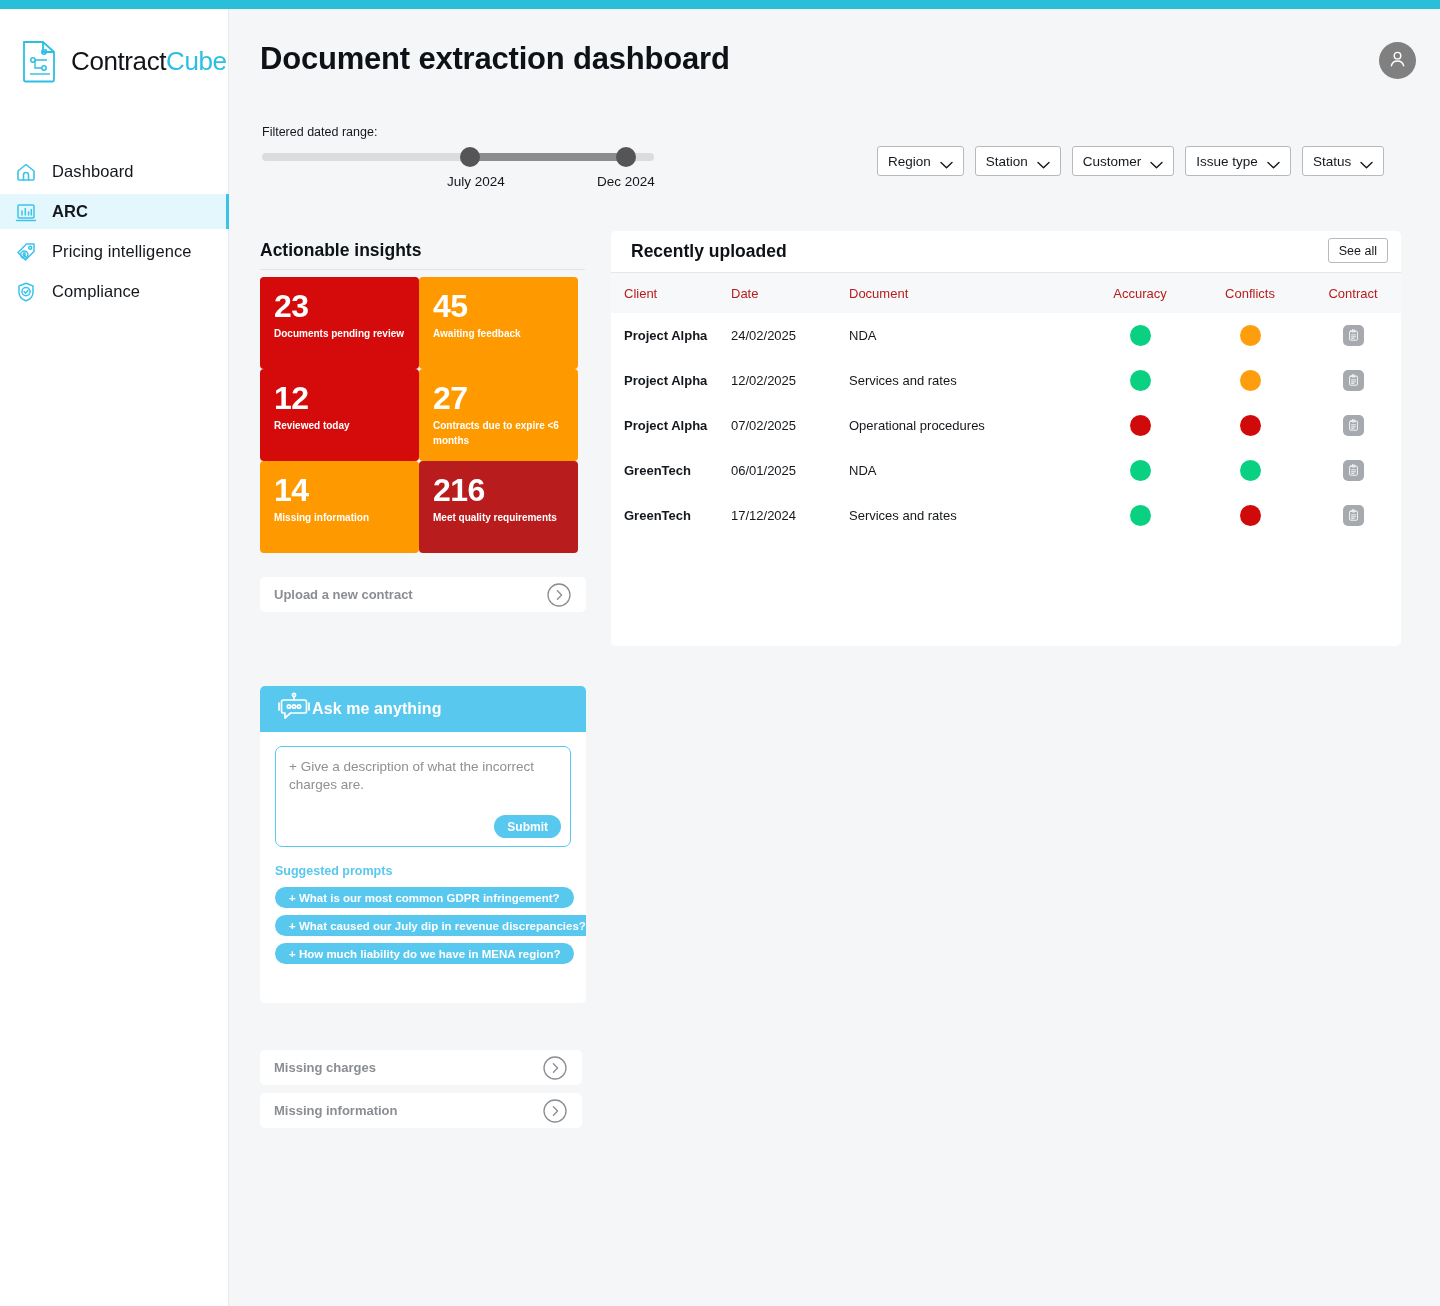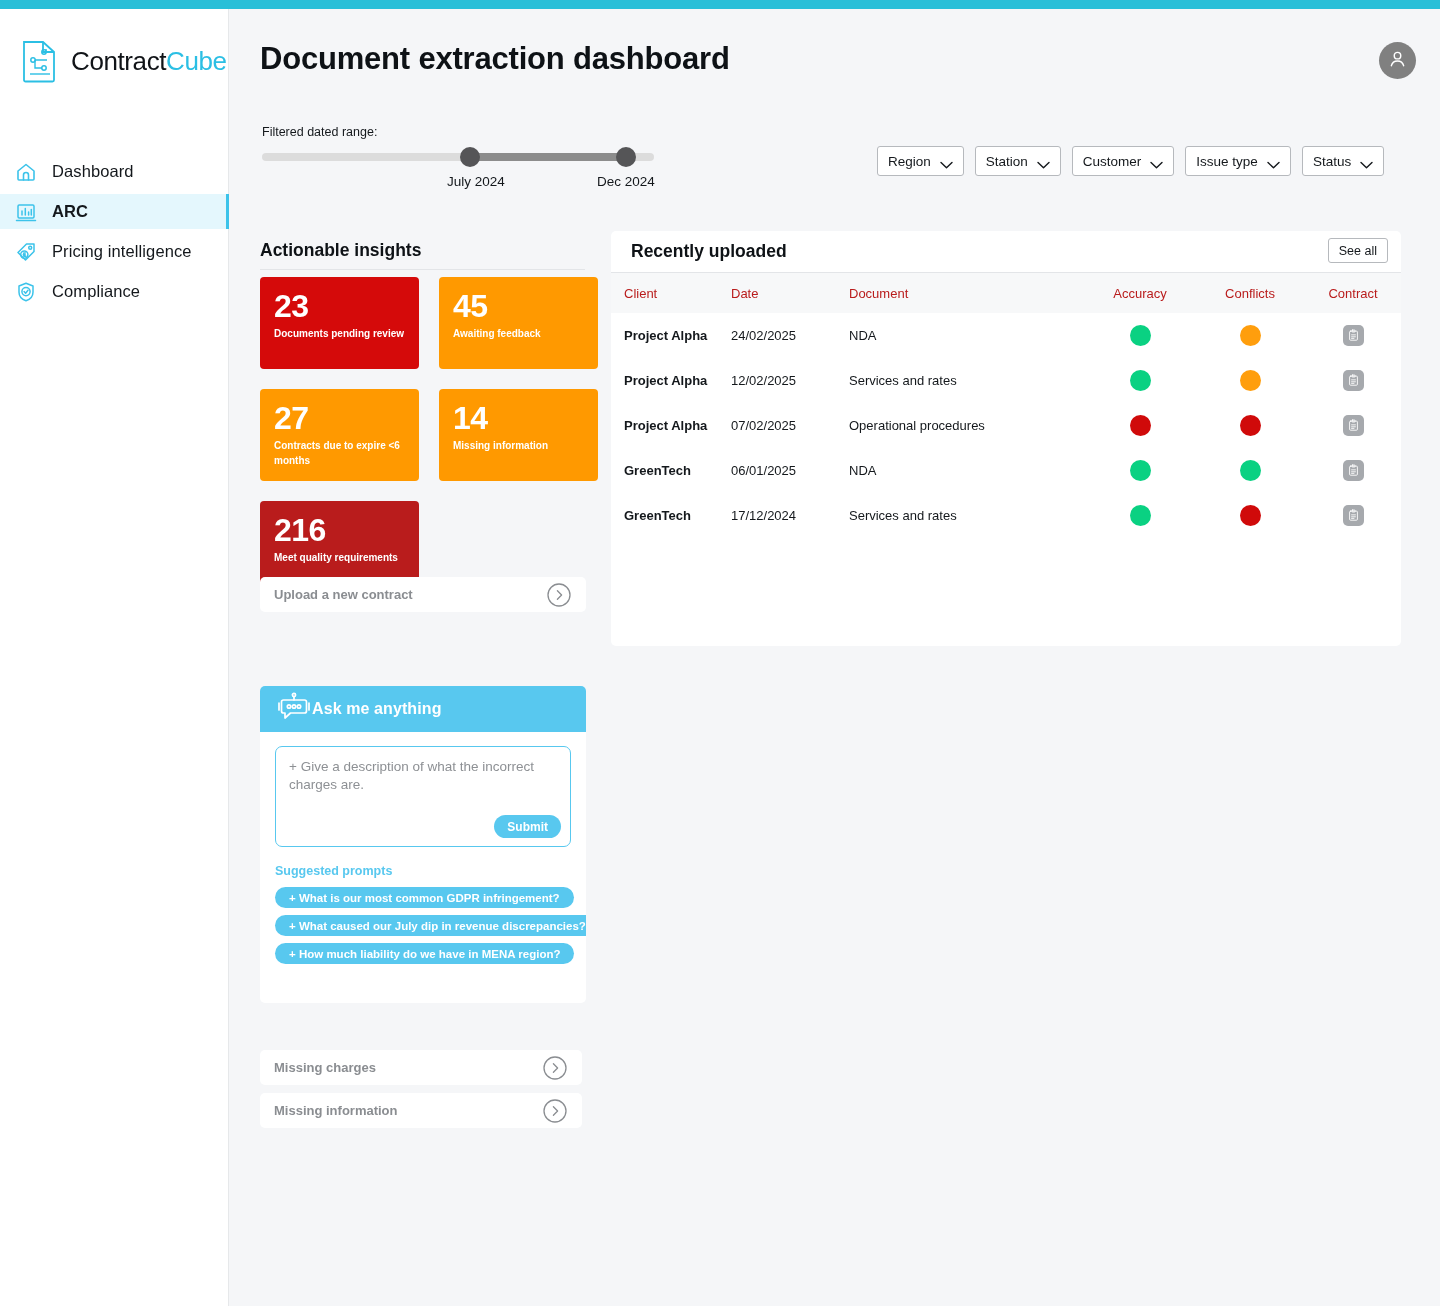--- a/index.html
+++ b/index.html
@@ -75,21 +75,21 @@
   .chev { width:13px; height:8px; flex:0 0 13px; }
 
   
   .card { background:#ffffff; border-radius:5px; }
 
   
   .insights-title { position:absolute; left:260px; top:240px; font-size:17.5px; font-weight:bold; color:#0e1216; }
   .insights-rule { position:absolute; left:260px; top:269px; width:325px; height:1px; background:#e3e5e8; }
   .tiles {
     position:absolute; left:260px; top:277px; width:326px;
-    display:grid; grid-template-columns:159px 159px; gap:20px;
+    display:grid; grid-template-columns:159px 159px; gap:0;
   }
   .tile { height:92px; border-radius:4px; padding:12px 14px 0 14px; color:#fff; cursor:pointer; }
   .tile .num { font-size:32px; font-weight:bold; line-height:34px; letter-spacing:-0.5px; }
   .tile .cap { font-size:10px; font-weight:bold; line-height:15px; margin-top:3px; }
   .tile.red { background:#d50a0a; }
   .tile.orange { background:#ff9900; }
   .tile.green { background:#b91c1c; }
 
   .rowbtn {
     position:absolute; background:#fff; border-radius:5px;
@@ -299,20 +299,24 @@
 
   <div class="tiles">
     <div class="tile red">
       <div class="num">23</div>
       <div class="cap">Documents pending review</div>
     </div>
     <div class="tile orange">
       <div class="num">45</div>
       <div class="cap">Awaiting feedback</div>
     </div>
+    <div class="tile red">
+      <div class="num">12</div>
+      <div class="cap">Reviewed today</div>
+    </div>
     <div class="tile orange">
       <div class="num">27</div>
       <div class="cap">Contracts due to expire &lt;6 months</div>
     </div>
     <div class="tile orange">
       <div class="num">14</div>
       <div class="cap">Missing information</div>
     </div>
     <div class="tile green">
       <div class="num">216</div>

